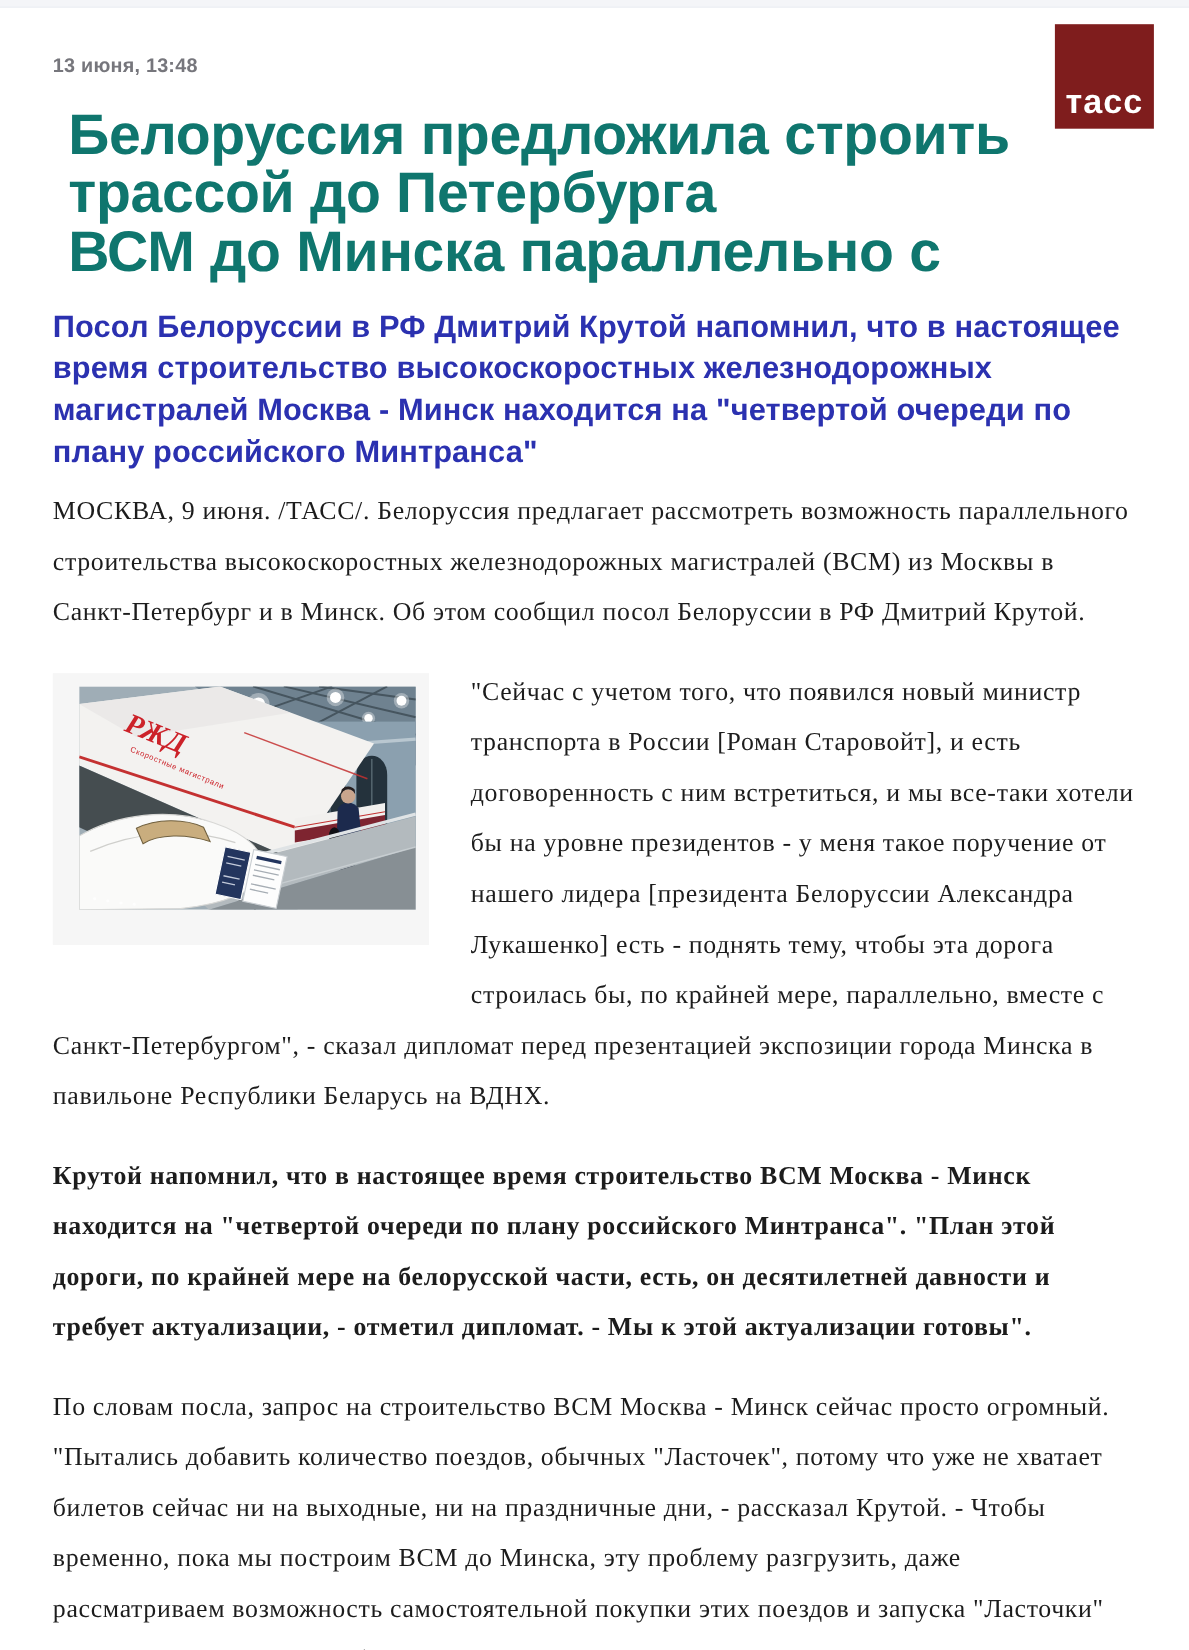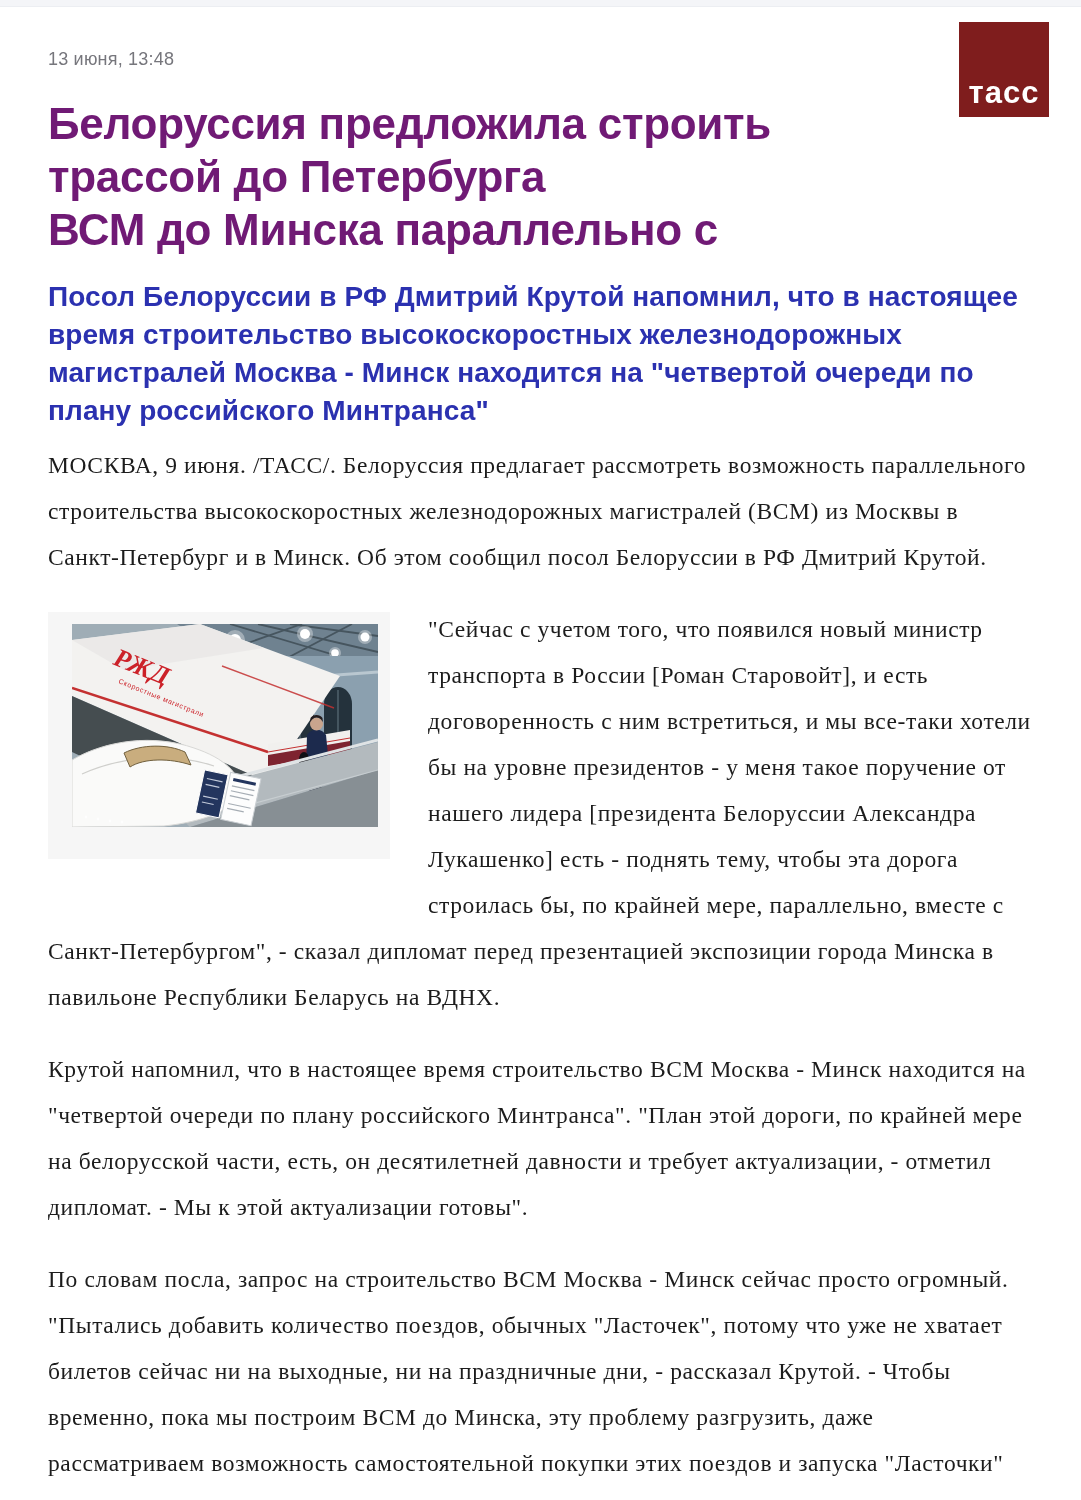--- a/index.html
+++ b/index.html
@@ -12,39 +12,40 @@
   }
   .topbar { height:6px; background:#f4f5f8; border-bottom:1px solid #eceef2; }
   .content { padding:0 46px 20px 48px; }
 
   .timestamp {
     display:block;
     margin-top:42px;
     font-size:18px;
     color:#76767c;
     letter-spacing:.2px;
+    font-weight:bold;
   }
 
   .logo {
     position:absolute; top:22px; right:32px;
     width:90px; height:95px;
     background:#7f1d1d;
     display:flex; align-items:flex-end; justify-content:center;
     padding-bottom:9px; box-sizing:border-box;
     cursor:pointer;
   }
   .logo-text {
     color:#ffffff; font-weight:bold;
     font-size:31px; line-height:1; letter-spacing:1px;
   }
 
   .headline {
-    margin:27px 0 0;
-    font-size:44px; line-height:53px;
-    font-weight:700; color:#701a75;
+    margin:27px 14px 0;
+    font-size:52px; line-height:53px;
+    font-weight:700; color:#0f766e;
     letter-spacing:-.3px;
   }
   .hl-line { display:block; }
 
   .lead {
     margin:22px 0 0;
     font-size:28px; line-height:38px;
     font-weight:600; color:#2b31b0;
     letter-spacing:.1px;
   }
@@ -62,21 +63,21 @@
     float:left;
     width:342px; height:247px;
     background:#f6f6f6;
     margin:6px 38px 66px 0;
     box-sizing:border-box;
     padding:12px 12px 0 24px;
     display:block;
   }
   .photo-card svg { width:306px; height:203px; display:block; }
 
-  .clear { clear:both; }
+  .clear { clear:both;font-weight:bold; }
 </style>
 </head>
 <body>
 
 <div class="page">
   <div class="topbar"></div>
 
   <div class="logo">
     <span class="logo-text">тасс</span>
   </div>

